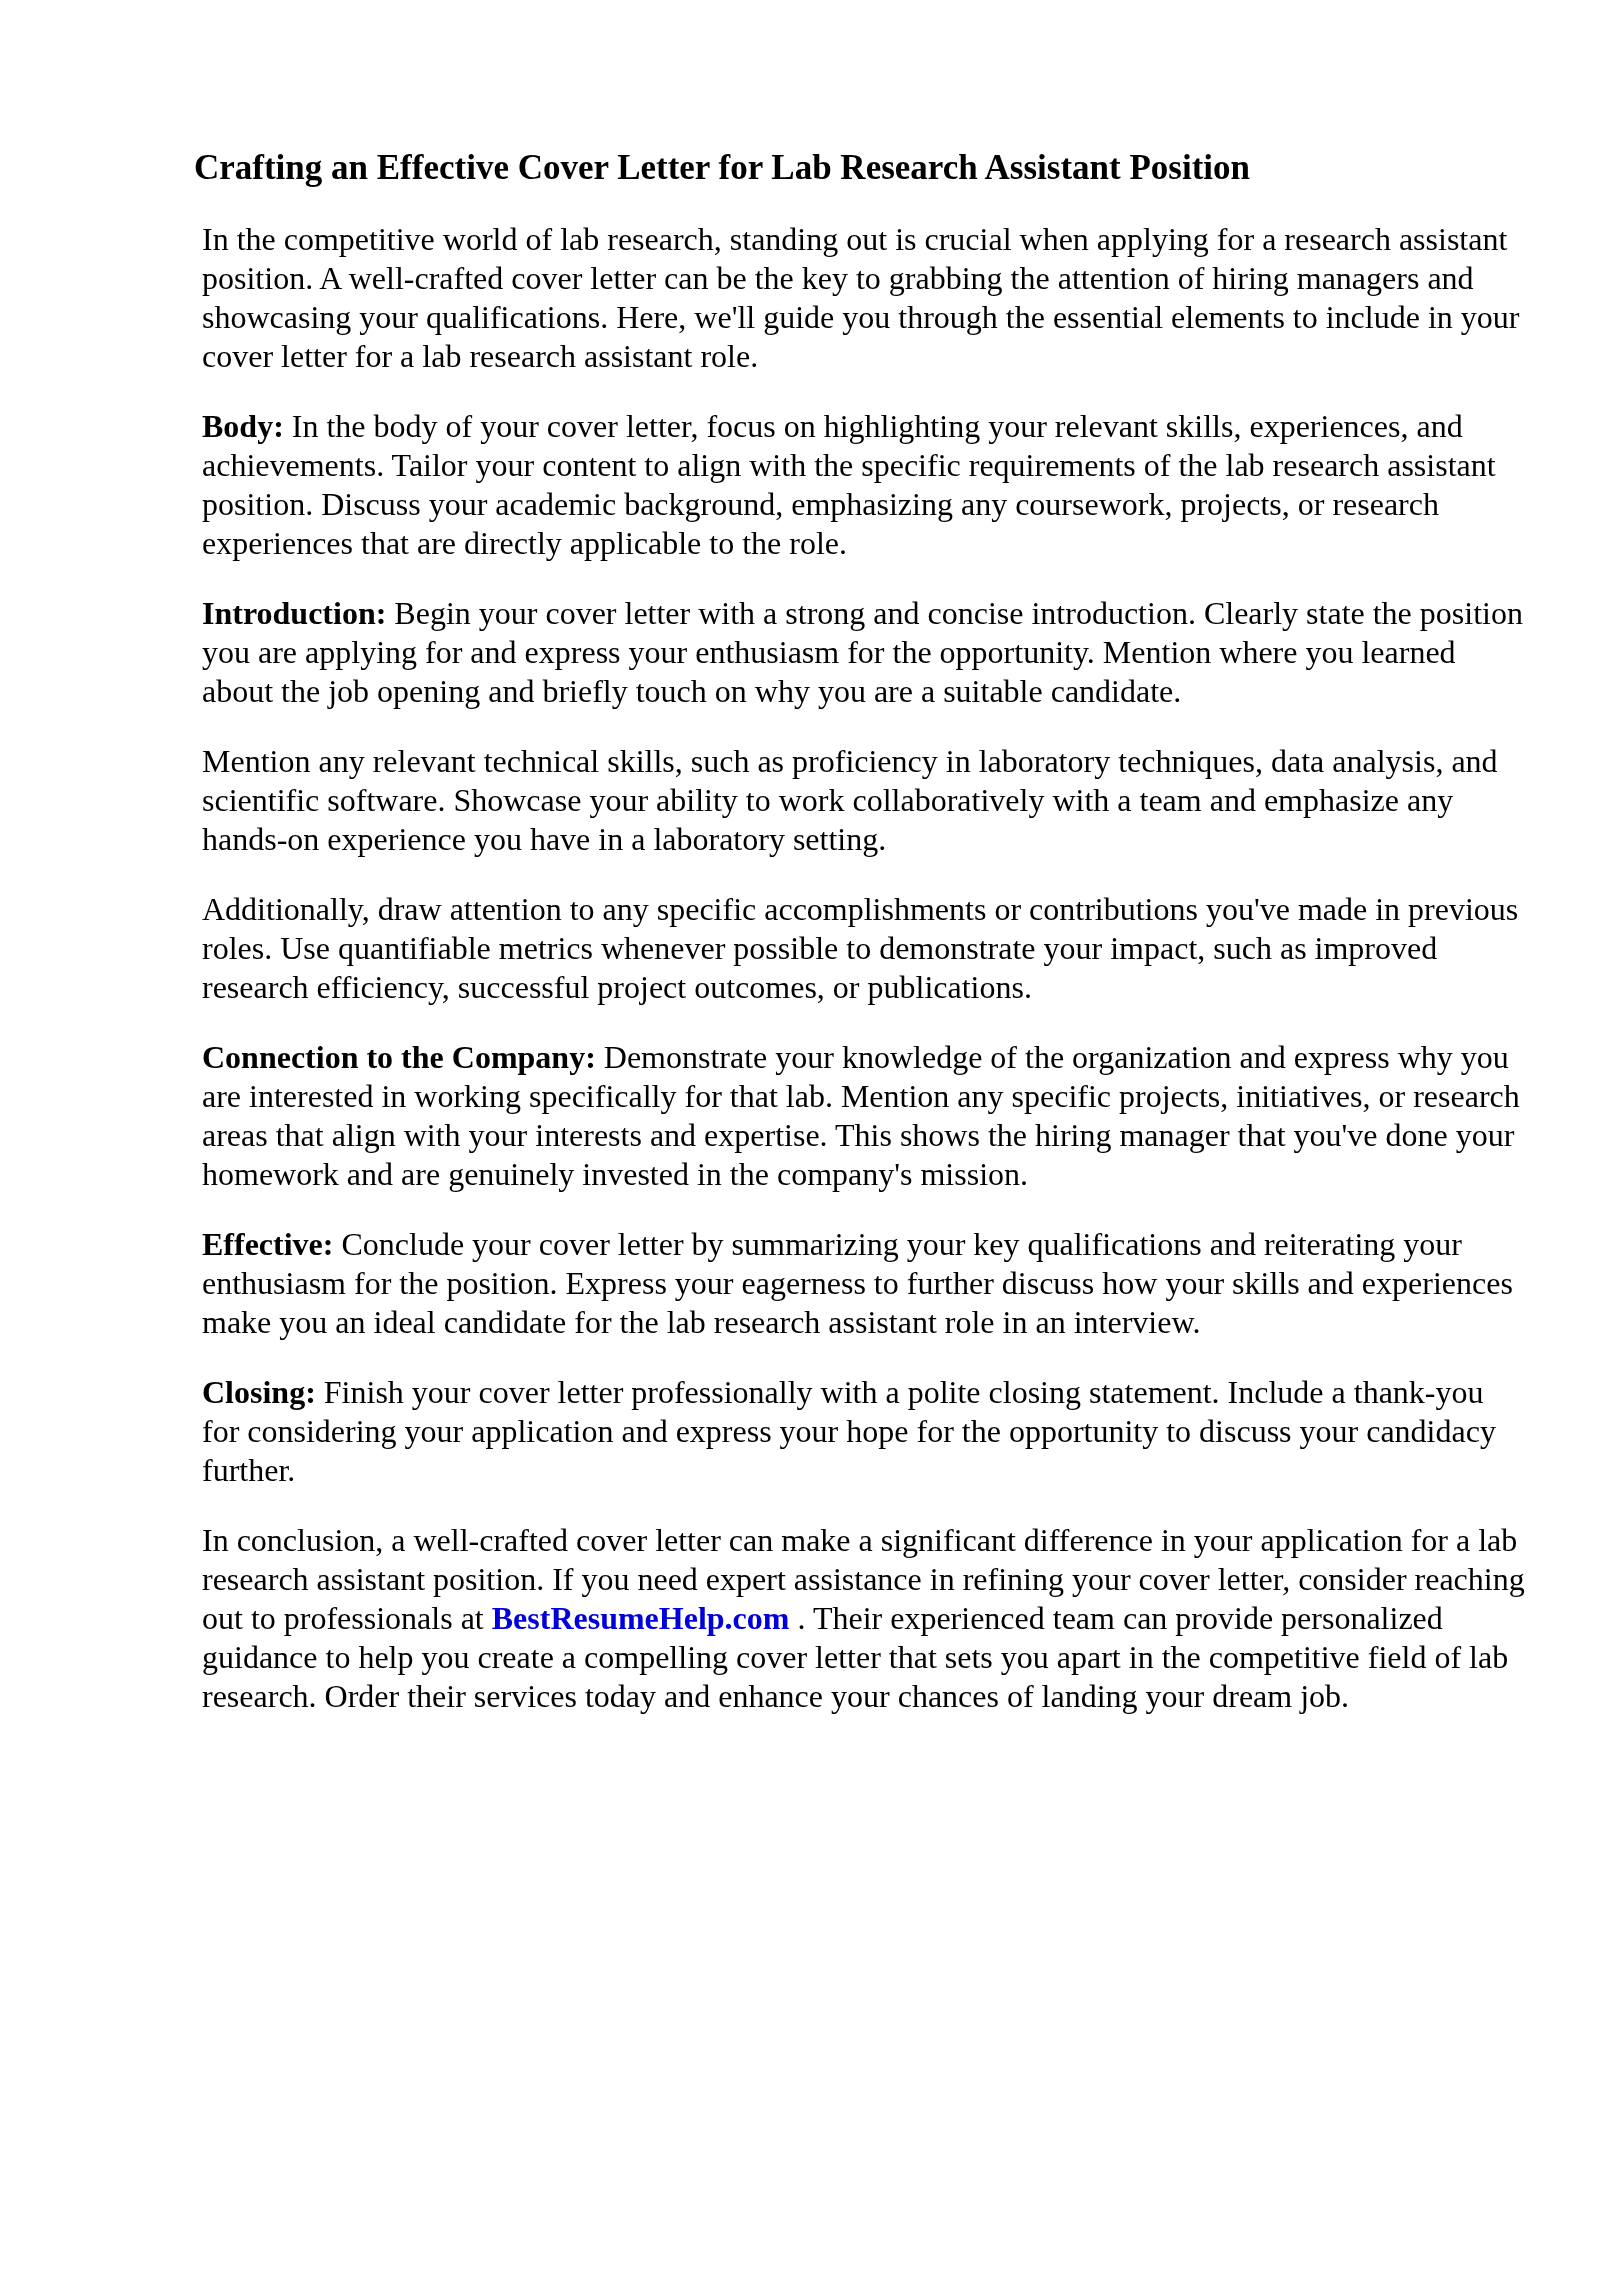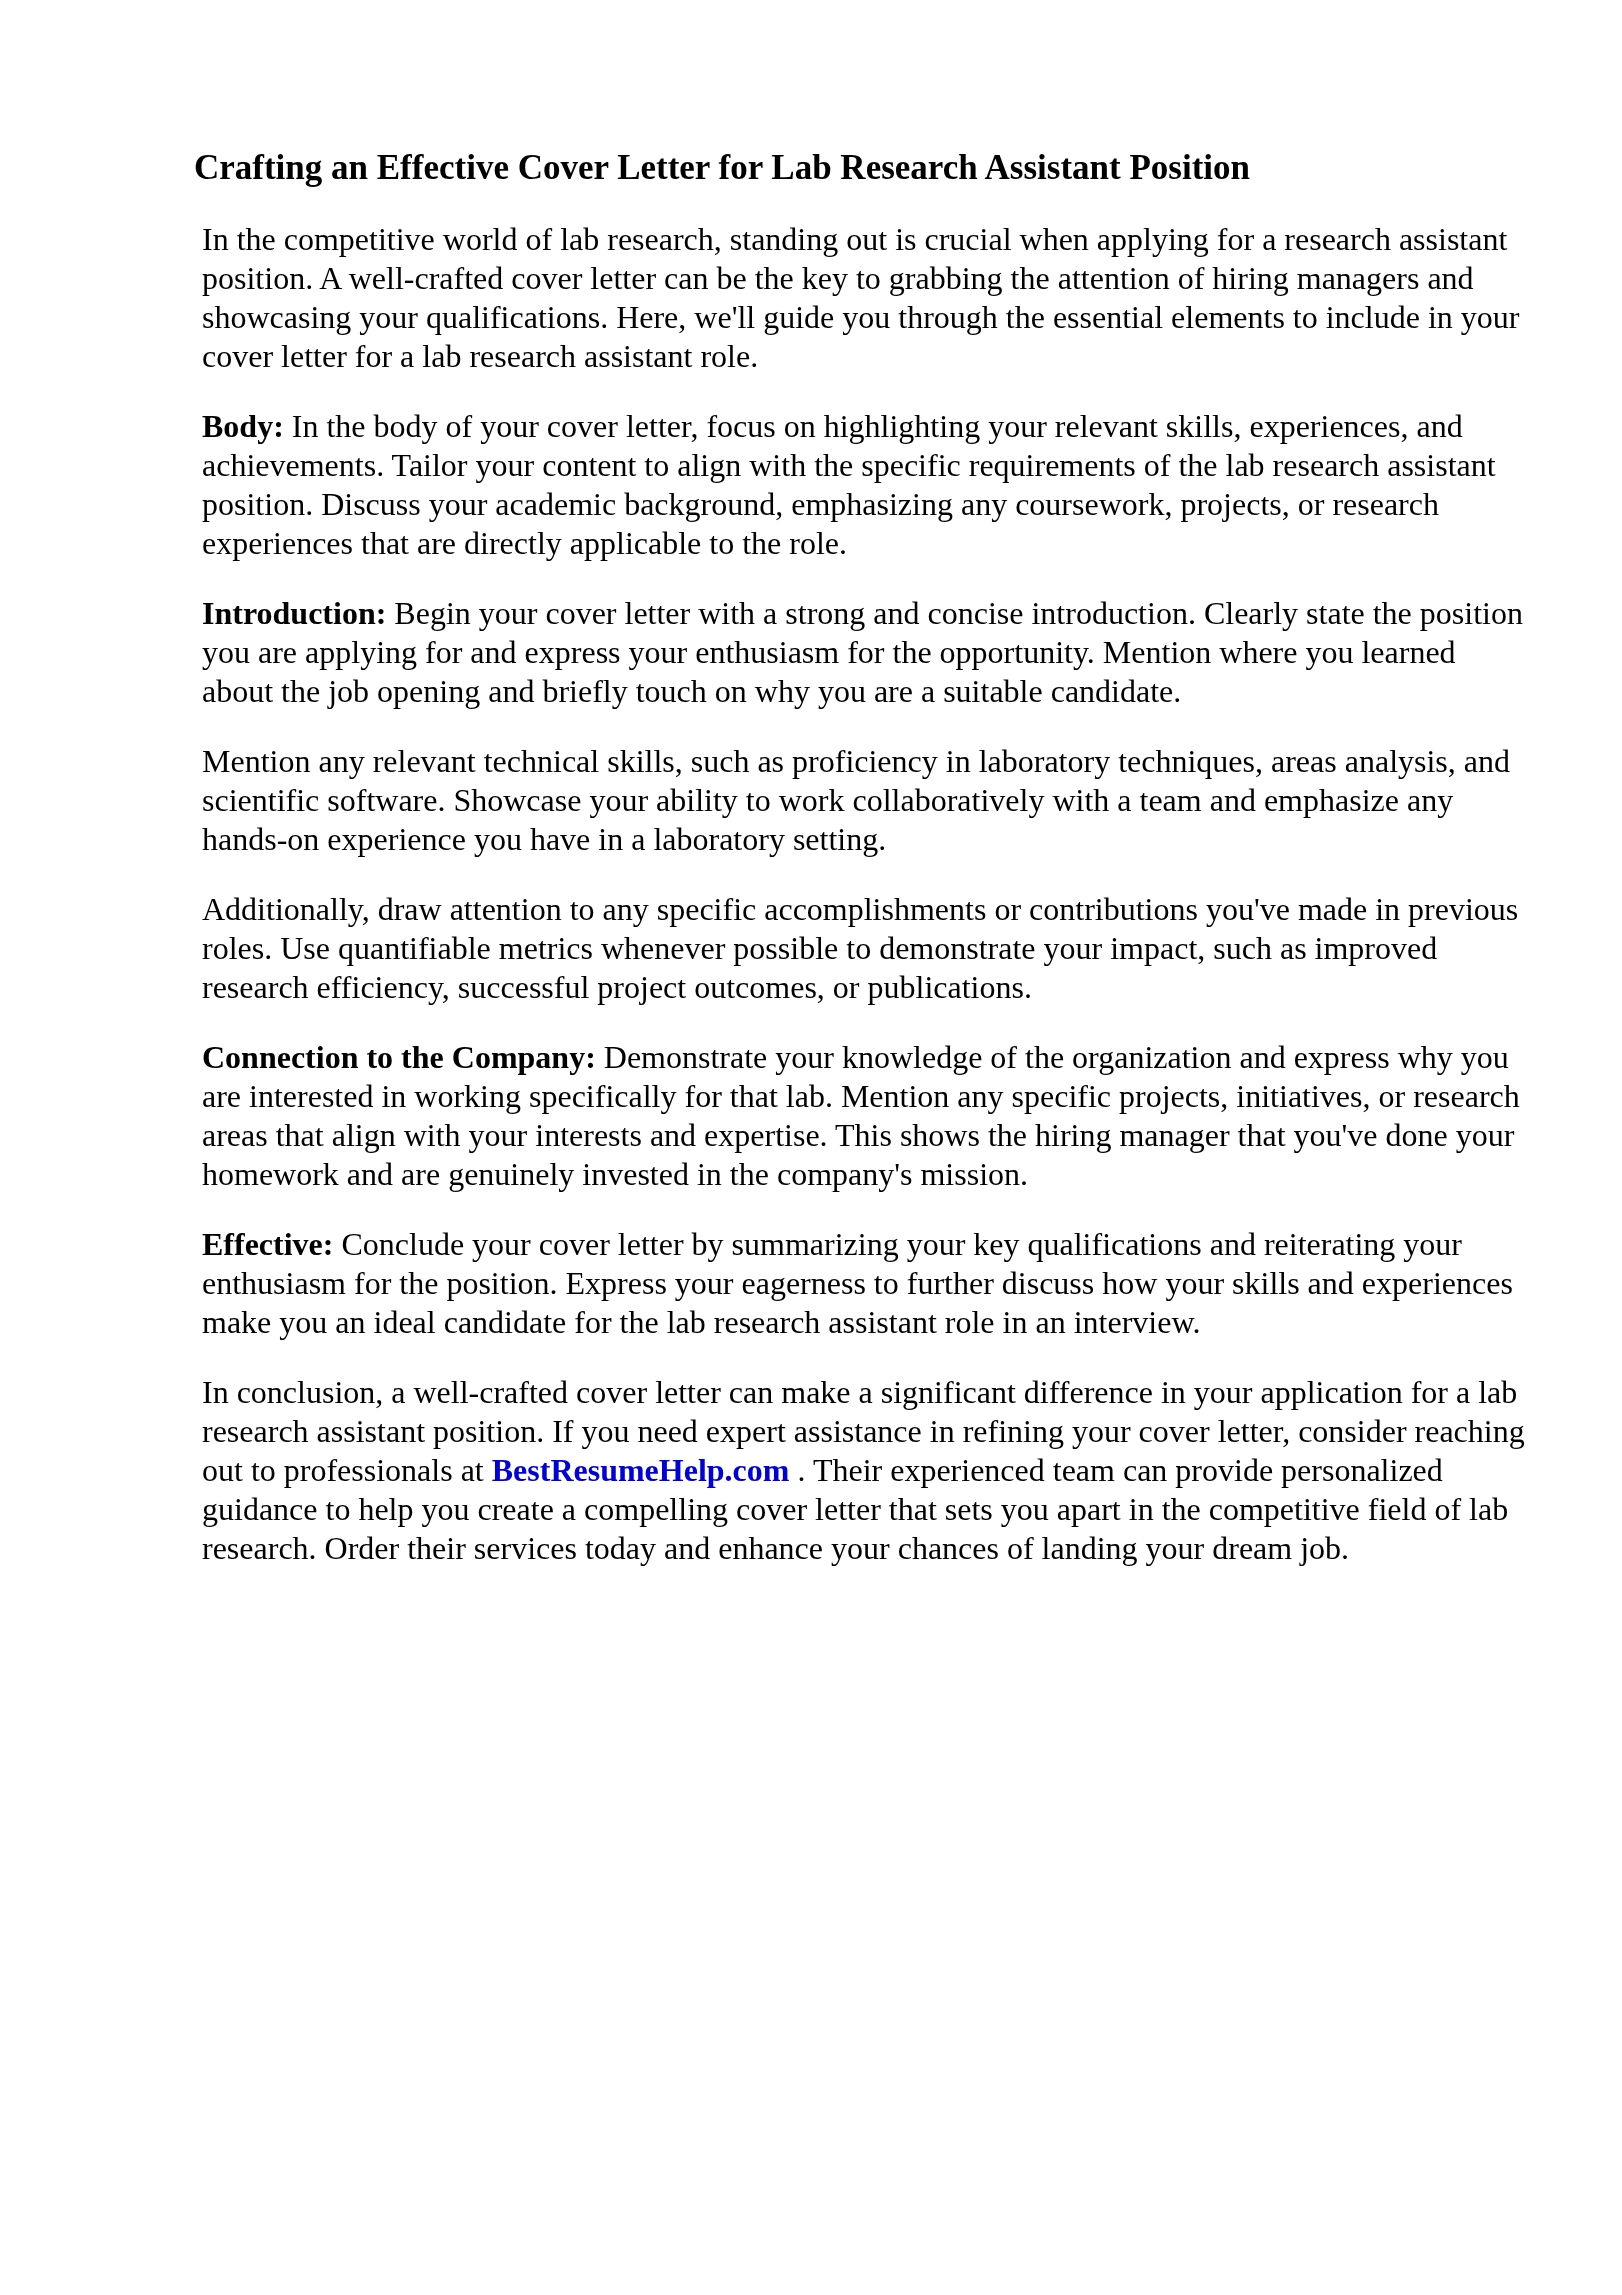--- a/index.html
+++ b/index.html
@@ -59,35 +59,38 @@
 
     <p class="para">
       <strong>Body:</strong><span> In the body of your cover letter, focus on highlighting your relevant skills, experiences, and achievements. Tailor your content to align with the specific requirements of the lab research assistant position. Discuss your academic background, emphasizing any coursework, projects, or research experiences that are directly applicable to the role.</span>
     </p>
 
     <p class="para">
       <strong>Introduction:</strong><span> Begin your cover letter with a strong and concise introduction. Clearly state the position you are applying for and express your enthusiasm for the opportunity. Mention where you learned about the job opening and briefly touch on why you are a suitable candidate.</span>
     </p>
 
     <p class="para">
-      <span>Mention any relevant technical skills, such as proficiency in laboratory techniques, areas analysis, and scientific software. Showcase your ability to work collaboratively with a team and emphasize any hands-on experience you have in a laboratory setting.</span>
+      <span>Mention any relevant technical skills, such as proficiency in laboratory techniques, data analysis, and scientific software. Showcase your ability to work collaboratively with a team and emphasize any hands-on experience you have in a laboratory setting.</span>
     </p>
 
     <p class="para">
       <span>Additionally, draw attention to any specific accomplishments or contributions you've made in previous roles. Use quantifiable metrics whenever possible to demonstrate your impact, such as improved research efficiency, successful project outcomes, or publications.</span>
     </p>
 
     <p class="para">
       <strong>Connection to the Company:</strong><span> Demonstrate your knowledge of the organization and express why you are interested in working specifically for that lab. Mention any specific projects, initiatives, or research areas that align with your interests and expertise. This shows the hiring manager that you've done your homework and are genuinely invested in the company's mission.</span>
     </p>
 
     <p class="para">
       <strong>Effective:</strong><span> Conclude your cover letter by summarizing your key qualifications and reiterating your enthusiasm for the position. Express your eagerness to further discuss how your skills and experiences make you an ideal candidate for the lab research assistant role in an interview.</span>
     </p>
 
+    <p class="para">
+      <strong>Closing:</strong><span> Finish your cover letter professionally with a polite closing statement. Include a thank-you for considering your application and express your hope for the opportunity to discuss your candidacy further.</span>
+    </p>
 
     <p class="para">
       <span>In conclusion, a well-crafted cover letter can make a significant difference in your application for a lab research assistant position. If you need expert assistance in refining your cover letter, consider reaching out to professionals at </span><a class="doc-link" style="color: rgb(0, 0, 221);">BestResumeHelp.com</a><span> . Their experienced team can provide personalized guidance to help you create a compelling cover letter that sets you apart in the competitive field of lab research. Order their services today and enhance your chances of landing your dream job.</span>
     </p>
 
   </main>
 </div>
 
 
 </body></html>

